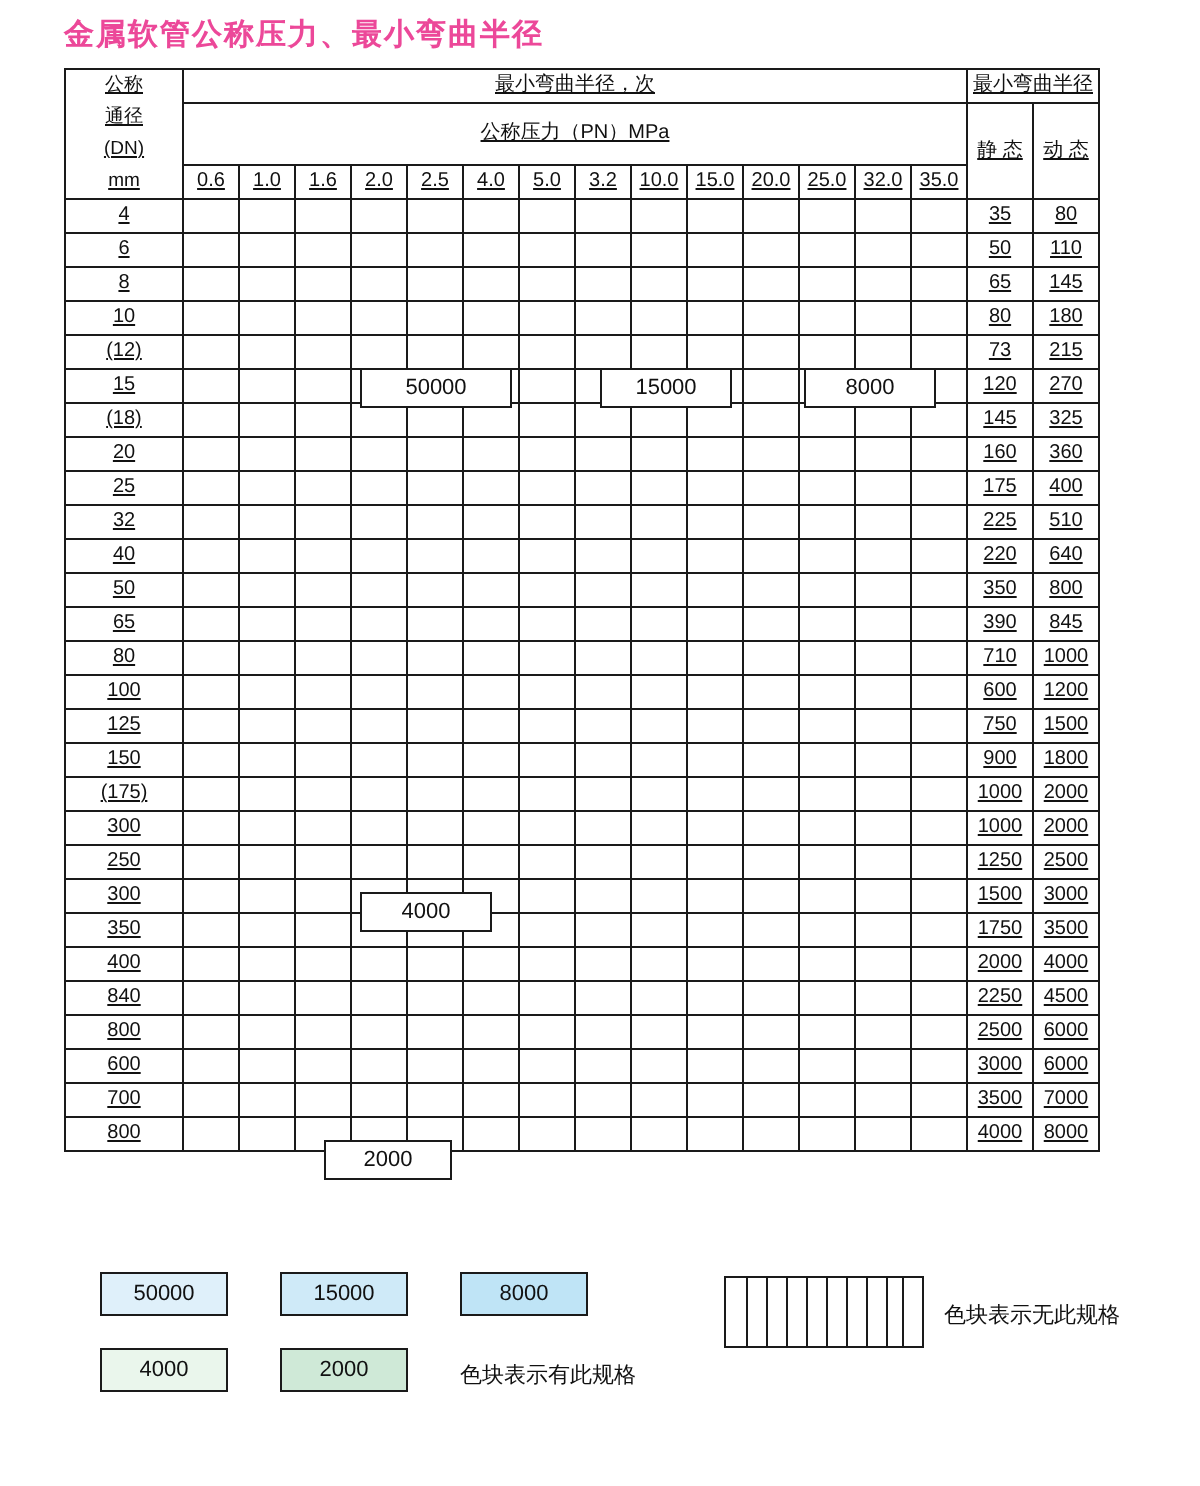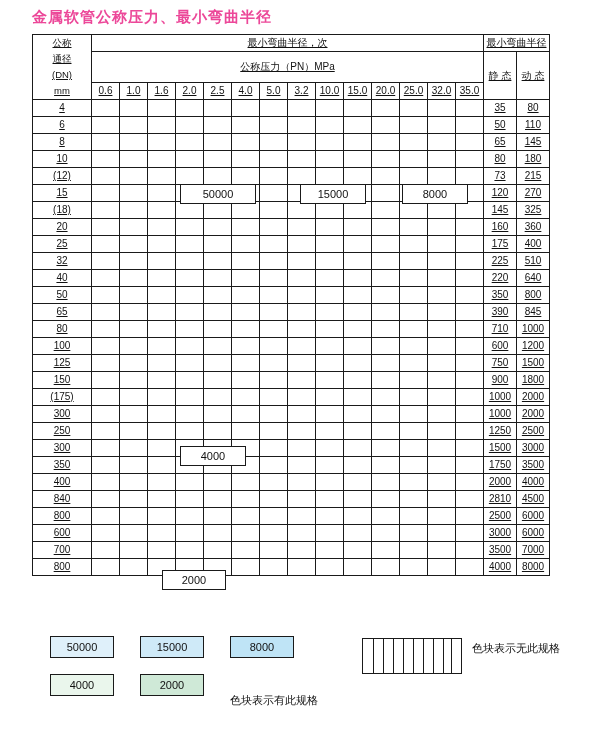--- a/index.html
+++ b/index.html
@@ -576,21 +576,21 @@
             <td class="cellw c-empty"></td>
             <td class="cellw c-empty"></td>
             <td class="cellw c-empty"></td>
             <td class="cellw c-empty"></td>
             <td class="cellw c-empty"></td>
             <td class="cellw c-empty"></td>
             <td class="cellw c-empty"></td>
             <td class="cellw c-empty"></td>
             <td class="cellw c-empty"></td>
             <td class="cellw c-empty"></td>
-            <td class="r-cell rw">2810</td>
+            <td class="r-cell rw">2250</td>
             <td class="r-cell rw">4500</td>
           </tr>
           <tr>
             <td class="dn-cell">800</td>
             <td class="cellw c-green"></td>
             <td class="cellw c-green"></td>
             <td class="cellw c-green"></td>
             <td class="cellw c-empty"></td>
             <td class="cellw c-empty"></td>
             <td class="cellw c-empty"></td>
@@ -689,26 +689,26 @@
         <span class="v" style="left:10px;"></span>
           <span class="v" style="left:20px;"></span>
         <span class="v" style="left:30px;"></span>
           <span class="v" style="left:40px;"></span>
         <span class="v" style="left:50px;"></span>
           <span class="v" style="left:60px;"></span>
         <span class="v" style="left:70px;"></span>
           <span class="v" style="left:80px;"></span>
         <span class="v" style="left:88px;"></span>
       </div>
-      <div class="lg-text" style="left:440px;top:2px;text-align:right;">色块表示无此规格</div>
+      <div class="lg-text" style="left:440px;top:12px;text-align:right;">色块表示无此规格</div>
     </div>
     <div class="lg-row">
       <div class="lg-item" style="left:18px;top:4px;">
         <span class="lg-box swatch-green2">4000</span>
       </div>
       <div class="lg-item" style="left:108px;top:4px;">
         <span class="lg-box swatch-green">2000</span>
       </div>
-      <div class="lg-text" style="left:198px;top:20px;">色块表示有此规格</div>
+      <div class="lg-text" style="left:198px;top:8px;">色块表示有此规格</div>
     </div>
   </div>
 
 </div>
 
 </body></html>

